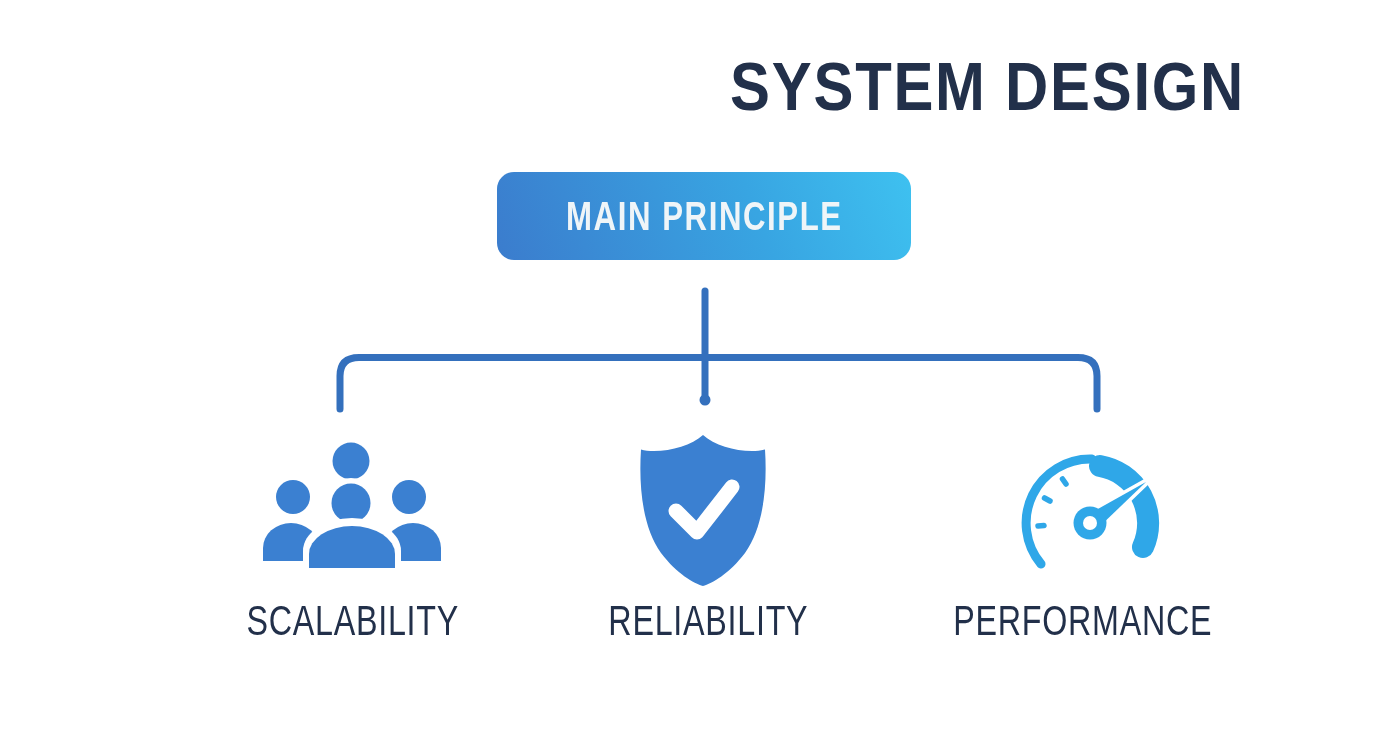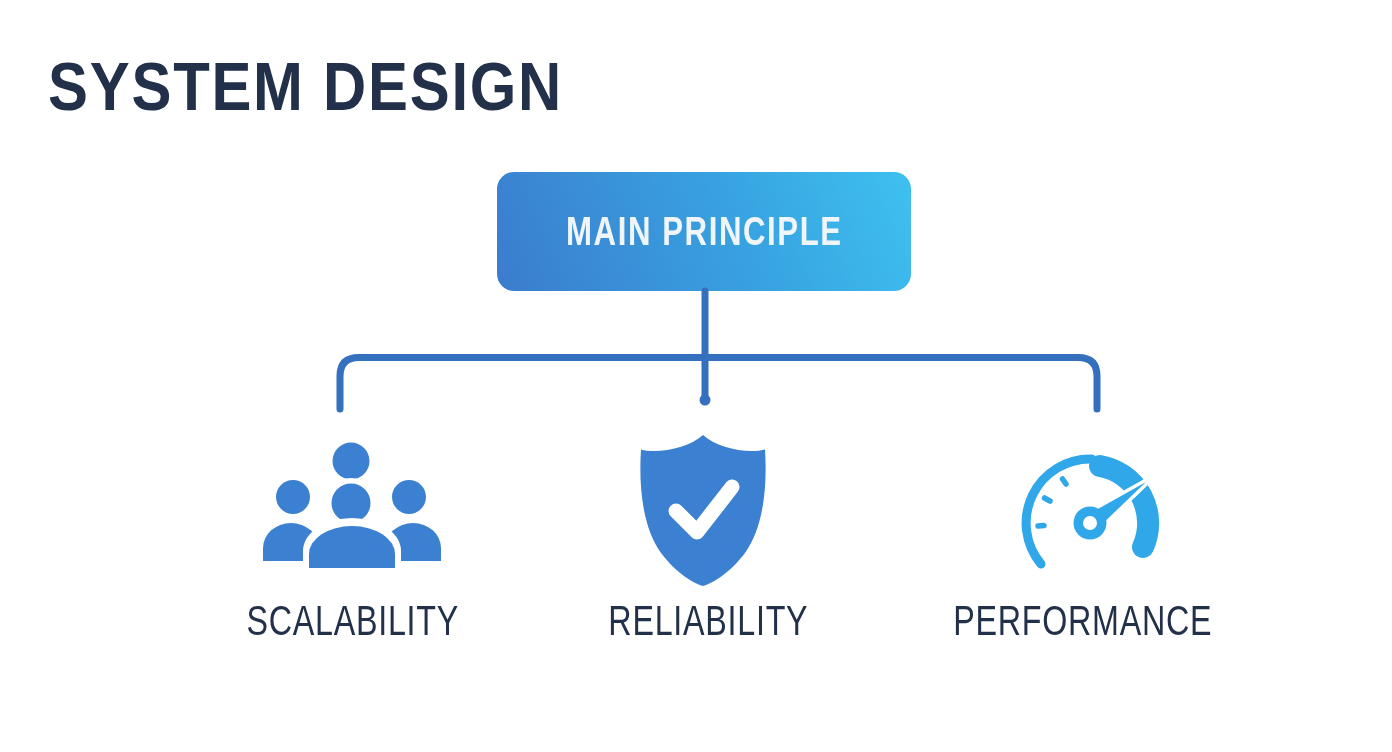--- a/index.html
+++ b/index.html
@@ -11,27 +11,27 @@
   html,body{width:1392px;height:752px;}
   body{
     background:var(--background,#fff);
     font-family:"Liberation Sans", sans-serif;
     overflow:hidden; position:relative;
   }
   .canvas{position:absolute;inset:0;width:1392px;height:752px;}
 
   .title{
     position:absolute; top:50px; left:0; width:1280px;
-    text-align:left; line-height:72px;
-    font-size:68px; font-weight:bold; color:var(--title-text,#22304a);margin-left:13px;
+    text-align:right; line-height:72px;
+    font-size:68px; font-weight:bold; color:var(--title-text,#22304a);
   }
   .title .squeeze{display:inline-block; transform:scaleX(0.88); transform-origin:center; letter-spacing:2px; white-space:nowrap;}
 
   .main-box{
-    position:absolute; left:497px; top:172px; width:414px; height:119px;
+    position:absolute; left:497px; top:172px; width:414px; height:88px;
     border-radius:17px;
     background:linear-gradient(68deg, var(--box-gradient-start,#3b7ccd) 0%, #38a5e2 62%, var(--box-gradient-end,#3ec1f0) 100%);
     display:flex; align-items:center; justify-content:center;
   }
   .main-box .box-label{
     font-size:40px; font-weight:bold; color:var(--box-text,#eff5f8);
     display:inline-block; transform:scaleX(0.78); transform-origin:center;
     letter-spacing:2px; white-space:nowrap;
   }
 

